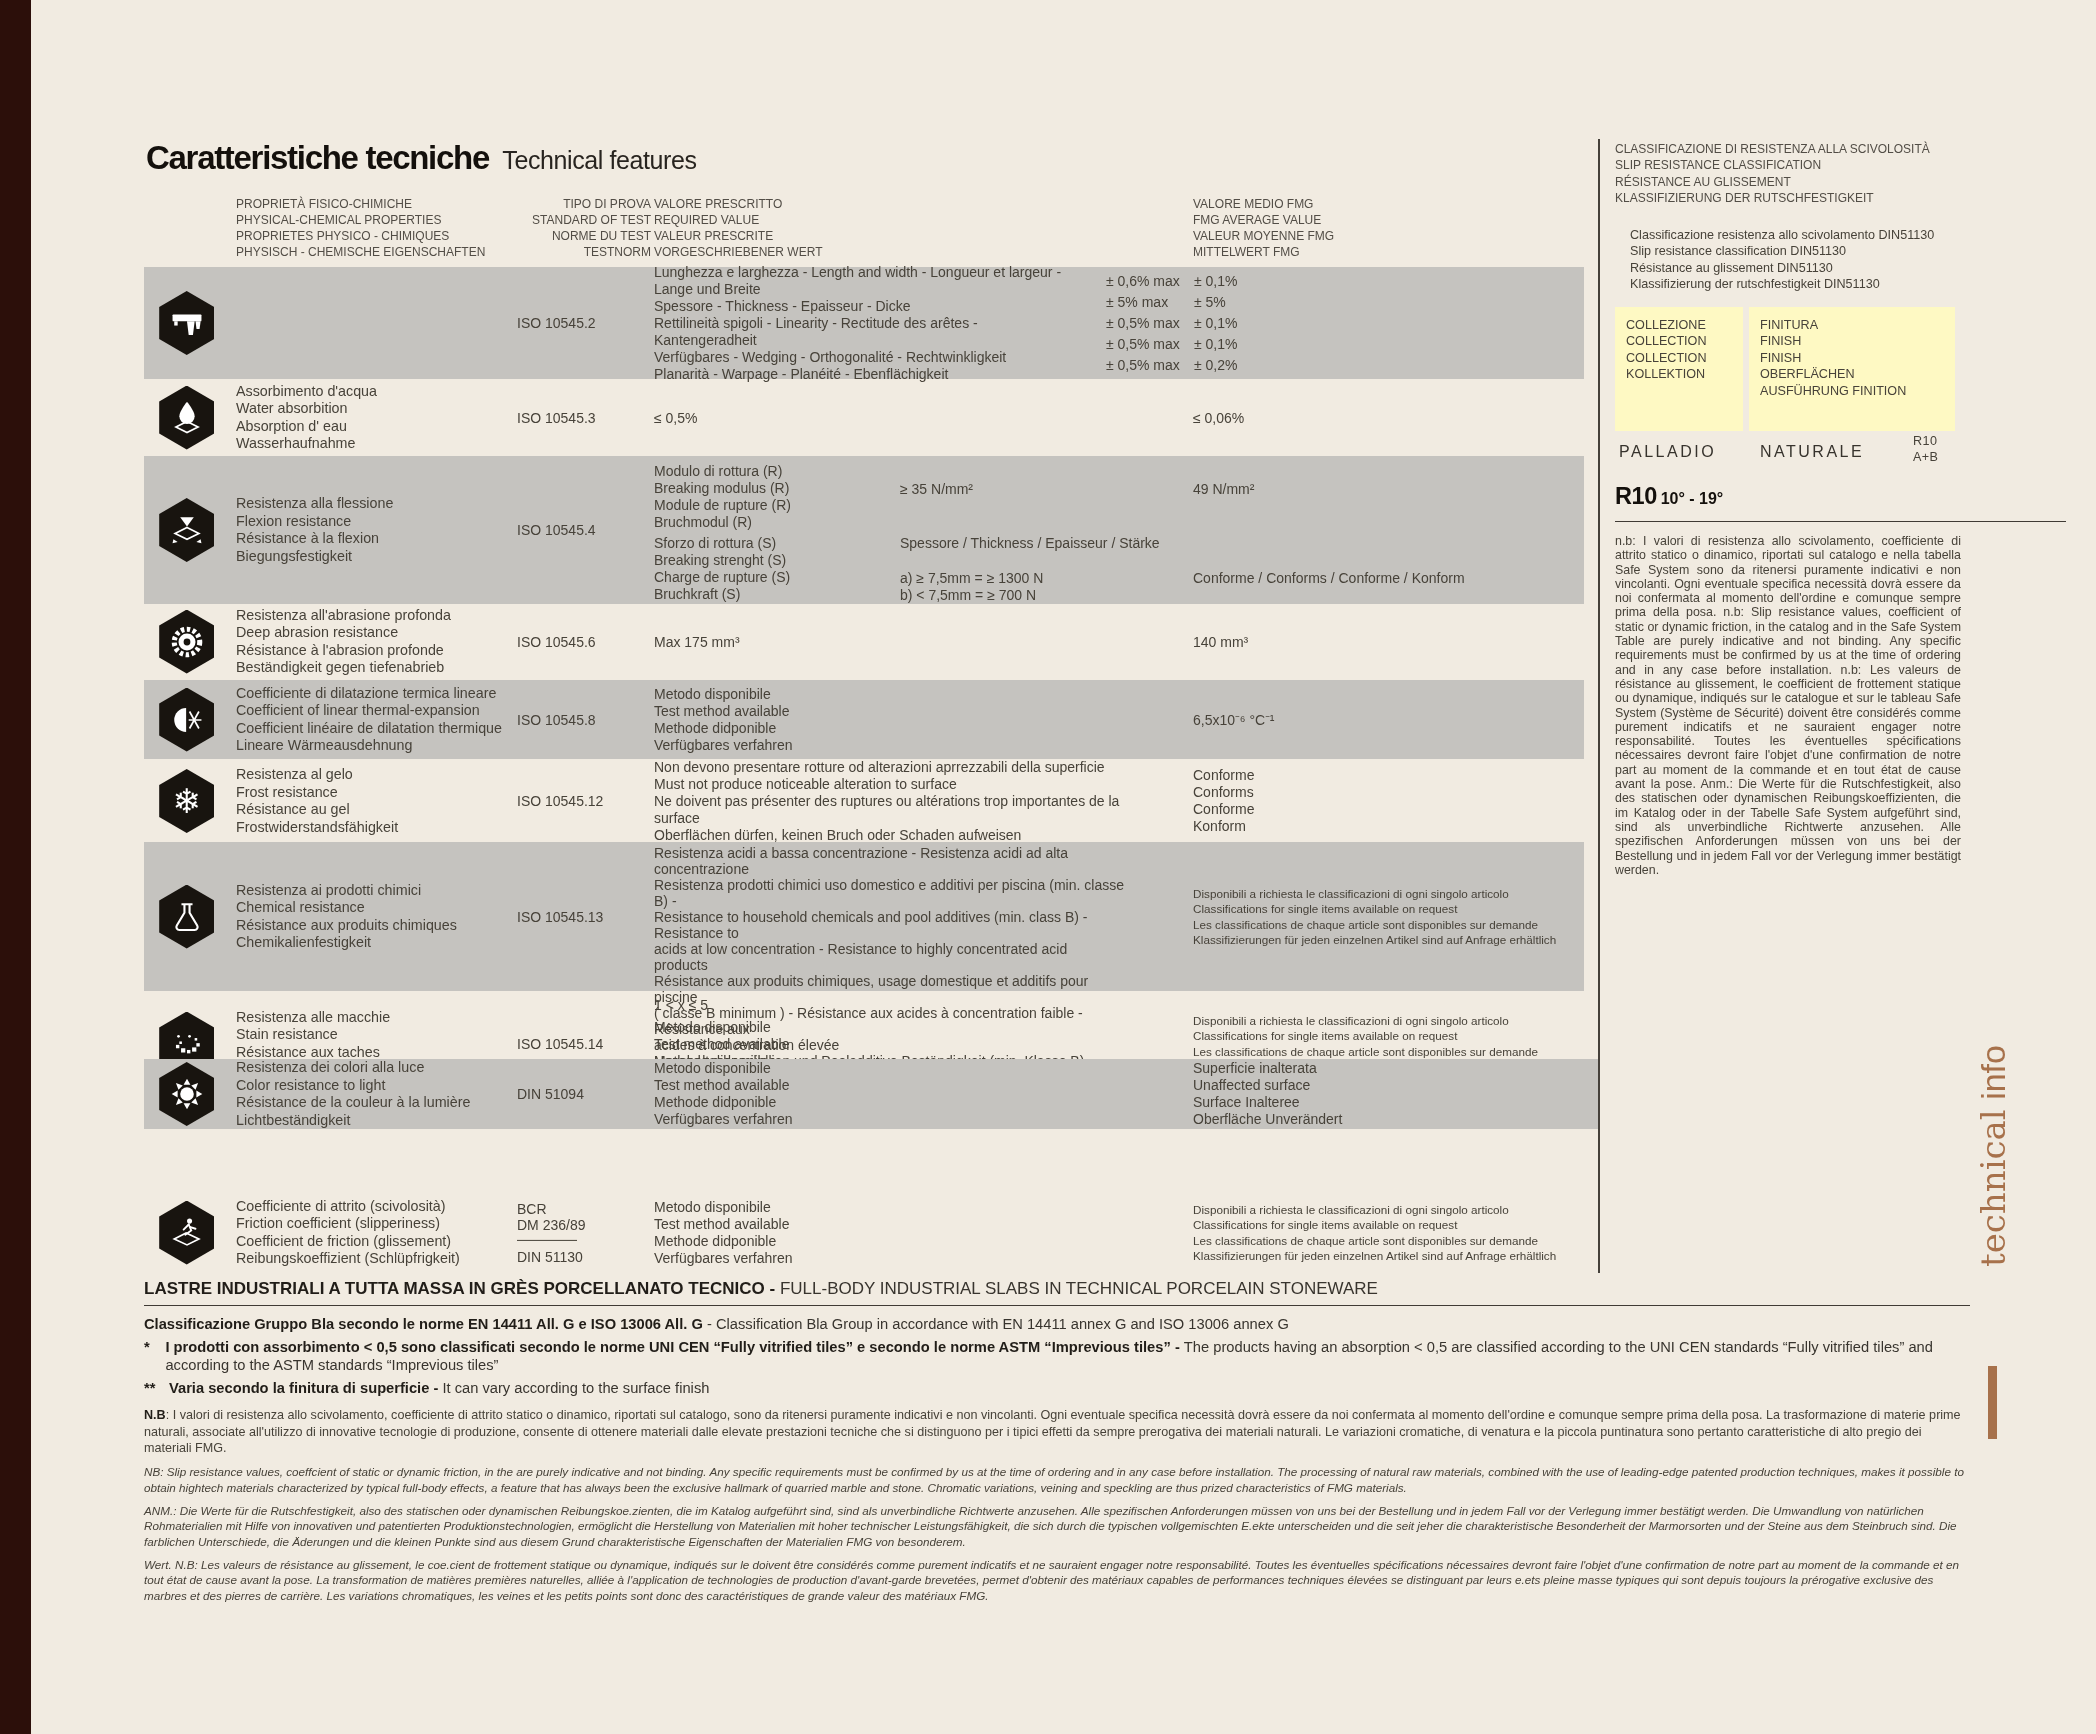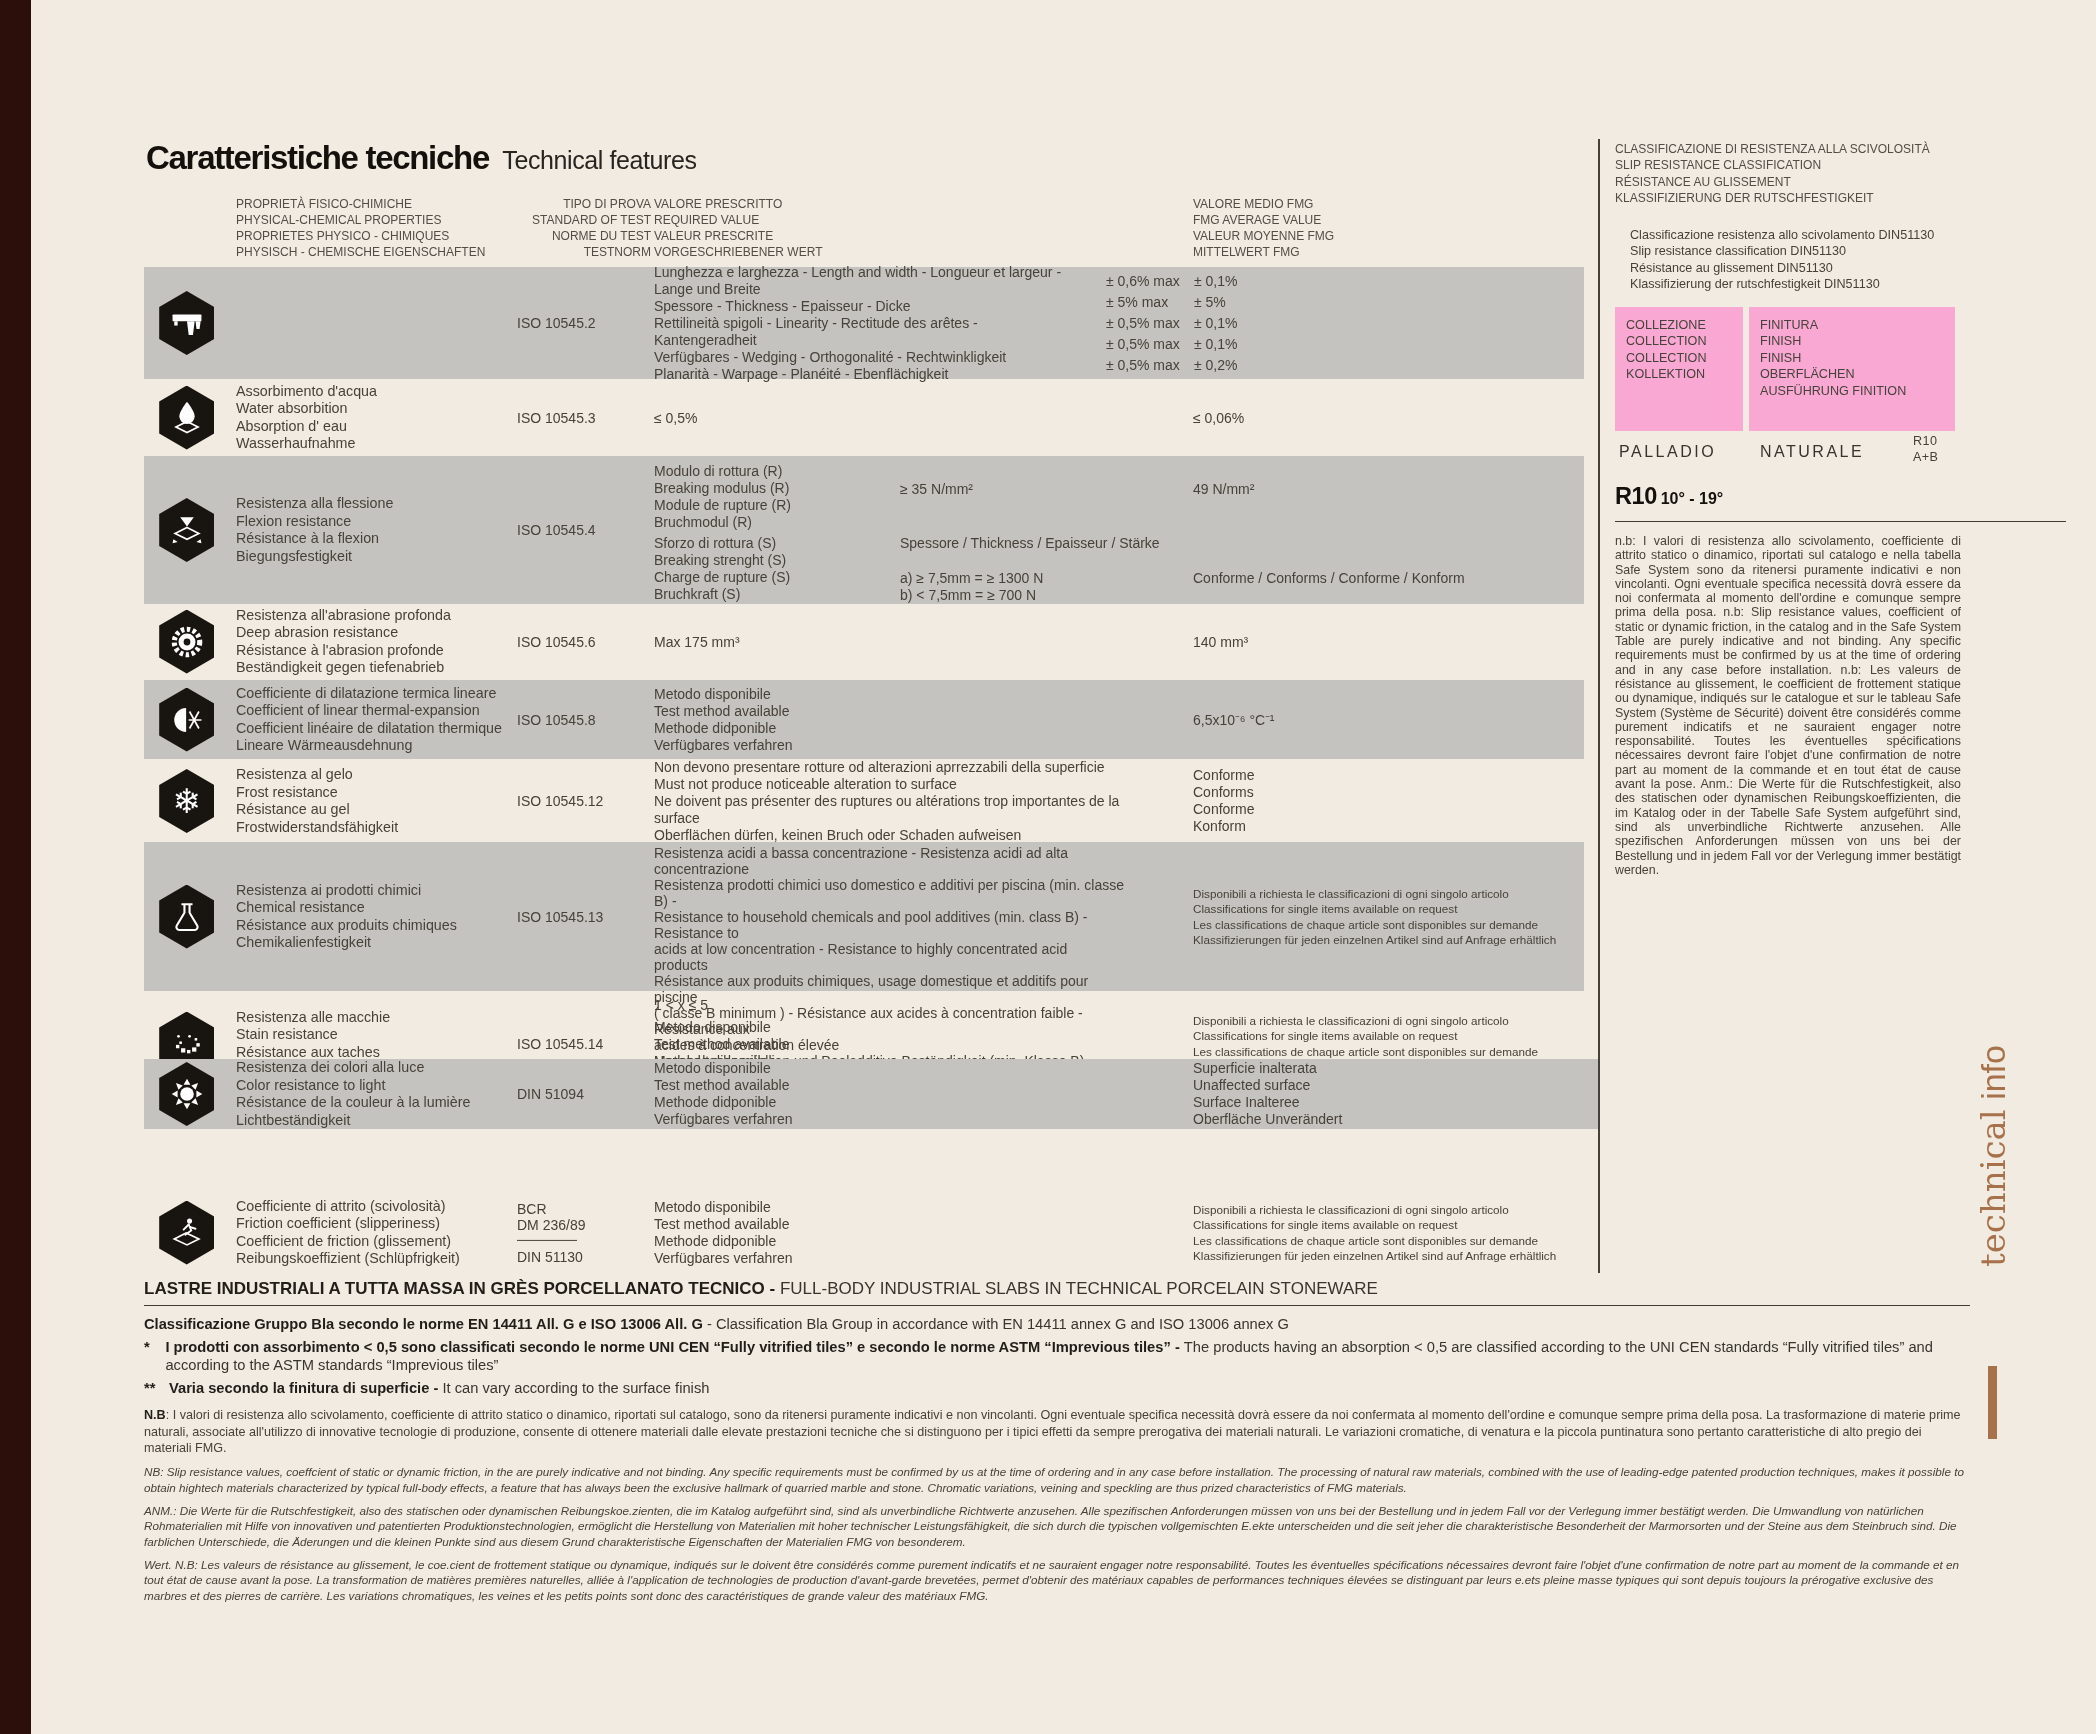--- a/index.html
+++ b/index.html
@@ -36,21 +36,21 @@
   .pairs{left:962px;width:361px;}
   .pair{display:flex;line-height:21px;font-size:14px;}
   .pair .pv{width:88px;}
   .std-rule{width:60px;border-top:1.7px solid #474239;margin:7.6px 0;}
 
   
   .vdiv{position:absolute;left:1598px;top:139px;width:1.7px;height:1134px;background:#45403a;}
   .sb{position:absolute;color:#474239;}
   .sb-heading{left:1615px;top:141px;width:352px;font-size:12px;line-height:16.4px;color:#524d46;}
   .sb-sub{left:1615px;top:227px;width:352px;font-size:12.6px;line-height:16.4px;margin-left:15px;}
-  .sb-box{background:#f9a8d4;box-sizing:border-box;padding:10px 0 0 11px;font-size:12.6px;line-height:16.4px;position:absolute;height:124px;}
+  .sb-box{background:#fef9c3;box-sizing:border-box;padding:10px 0 0 11px;font-size:12.6px;line-height:16.4px;position:absolute;height:124px;}
   .sb-box1{left:1615px;top:307px;width:128px;}
   .sb-box2{left:1749px;top:307px;width:206px;}
   .sb-val{position:absolute;font-size:16px;letter-spacing:2.5px;color:#37332d;}
   .sb-rating{position:absolute;left:1913px;top:433px;font-size:12.6px;line-height:16px;letter-spacing:0.4px;}
   .sb-r10{position:absolute;left:1615px;top:483px;color:#14100c;}
   .sb-r10 .big{font-size:23.5px;font-weight:bold;letter-spacing:-0.4px;}
   .sb-r10 .rng{font-size:16px;font-weight:bold;margin-top:48px;}
   .sb-rule{position:absolute;left:1615px;top:521px;width:451px;border-top:1.7px solid #403b35;}
   .sb-note{position:absolute;left:1615px;top:534px;width:346px;font-size:12.4px;line-height:14.3px;text-align:justify;}
 

